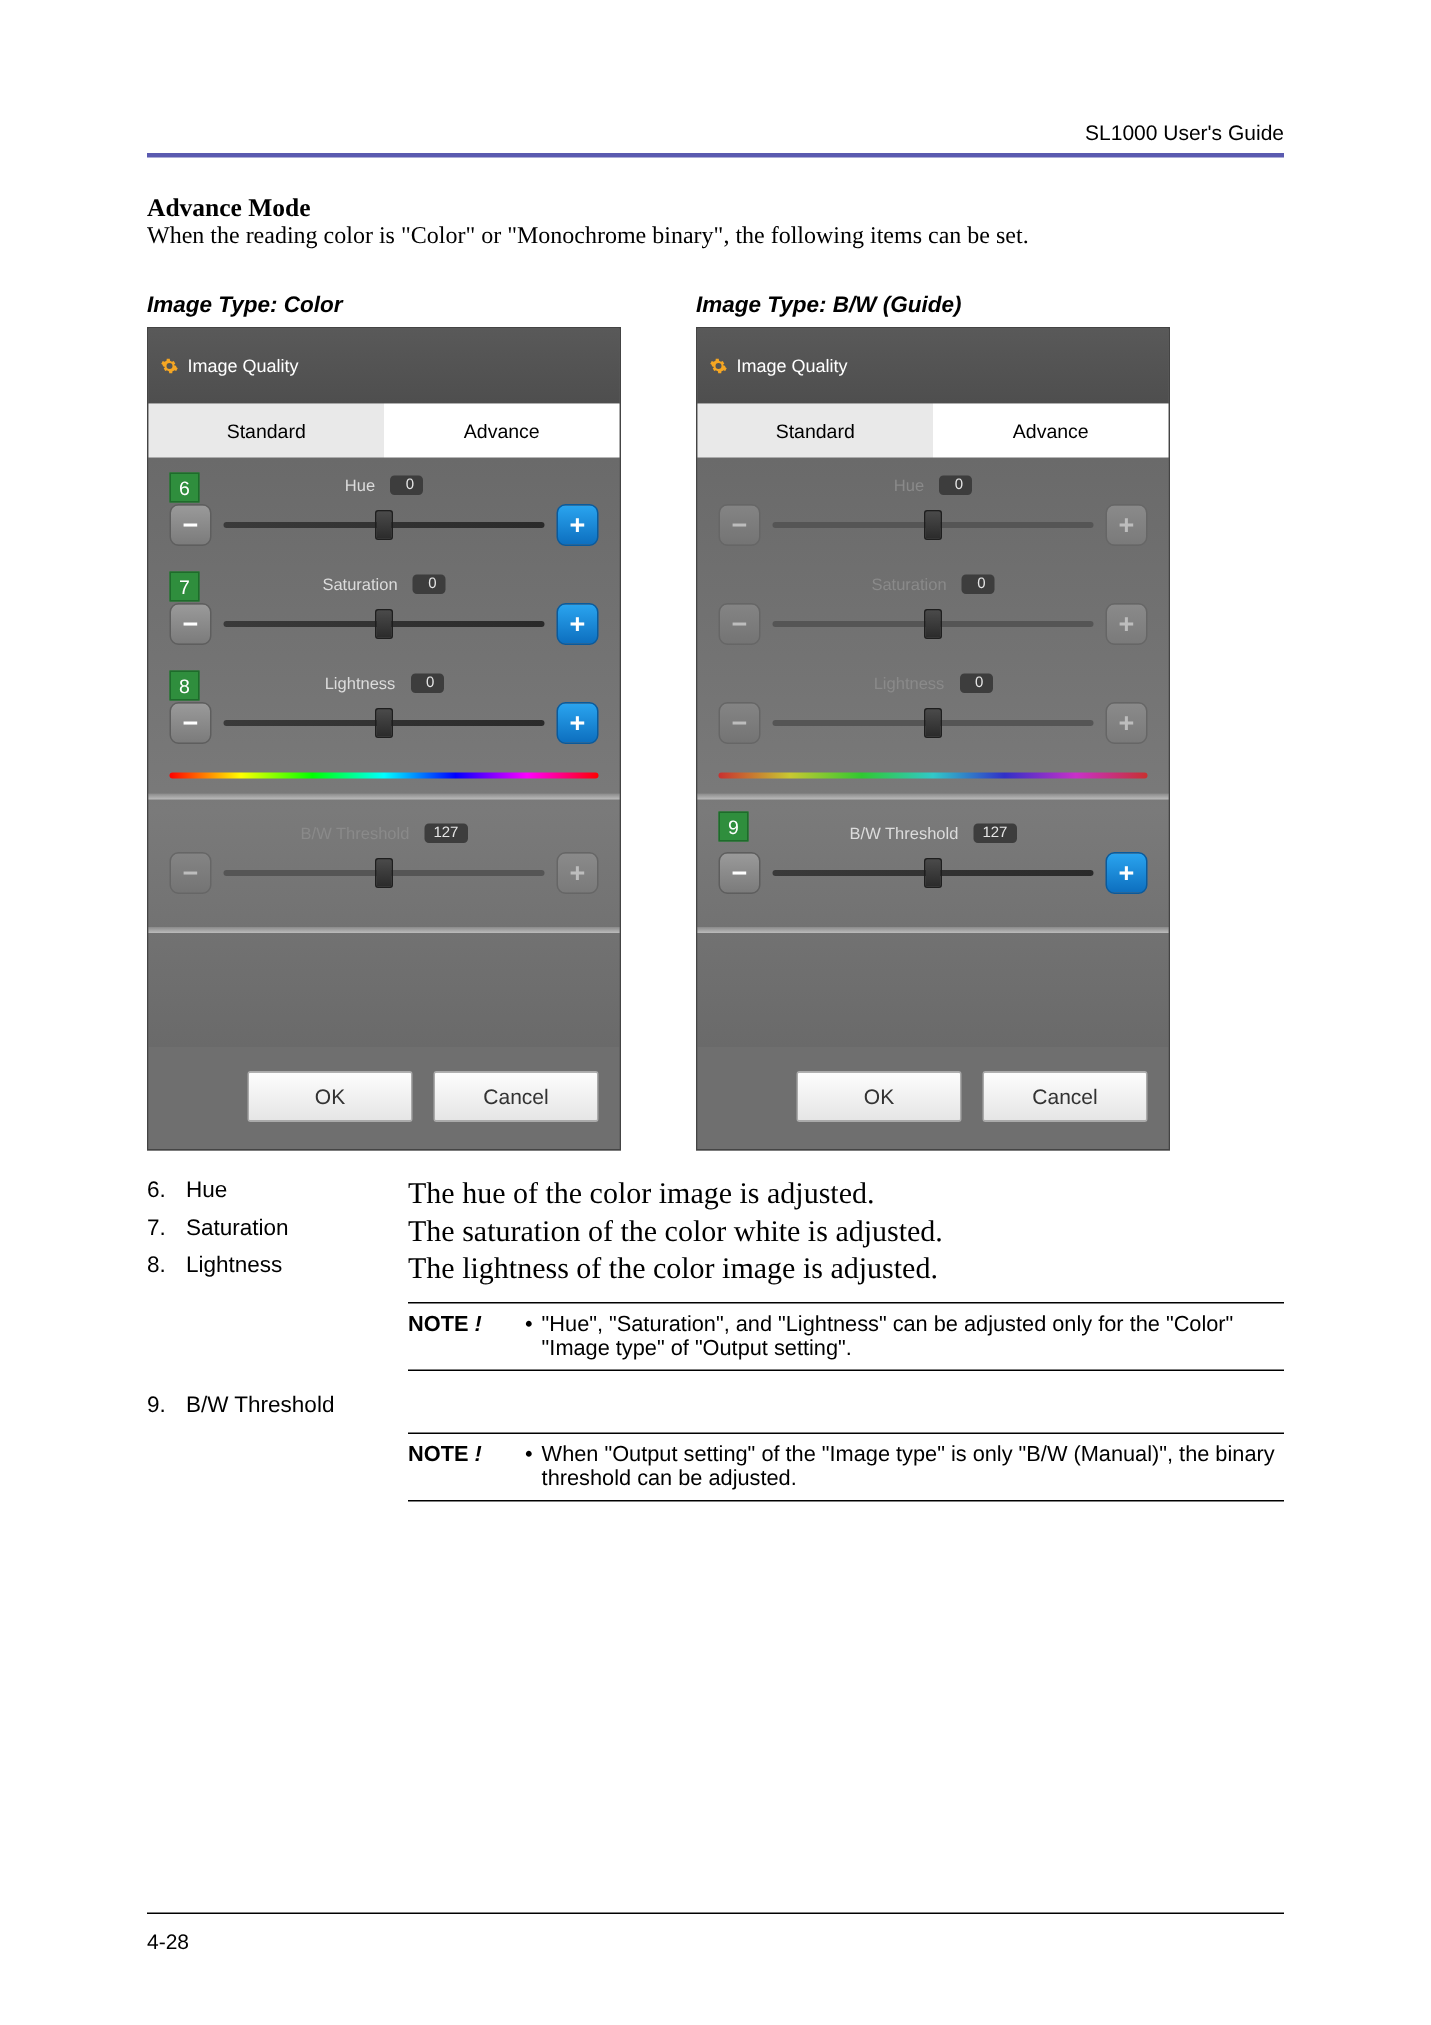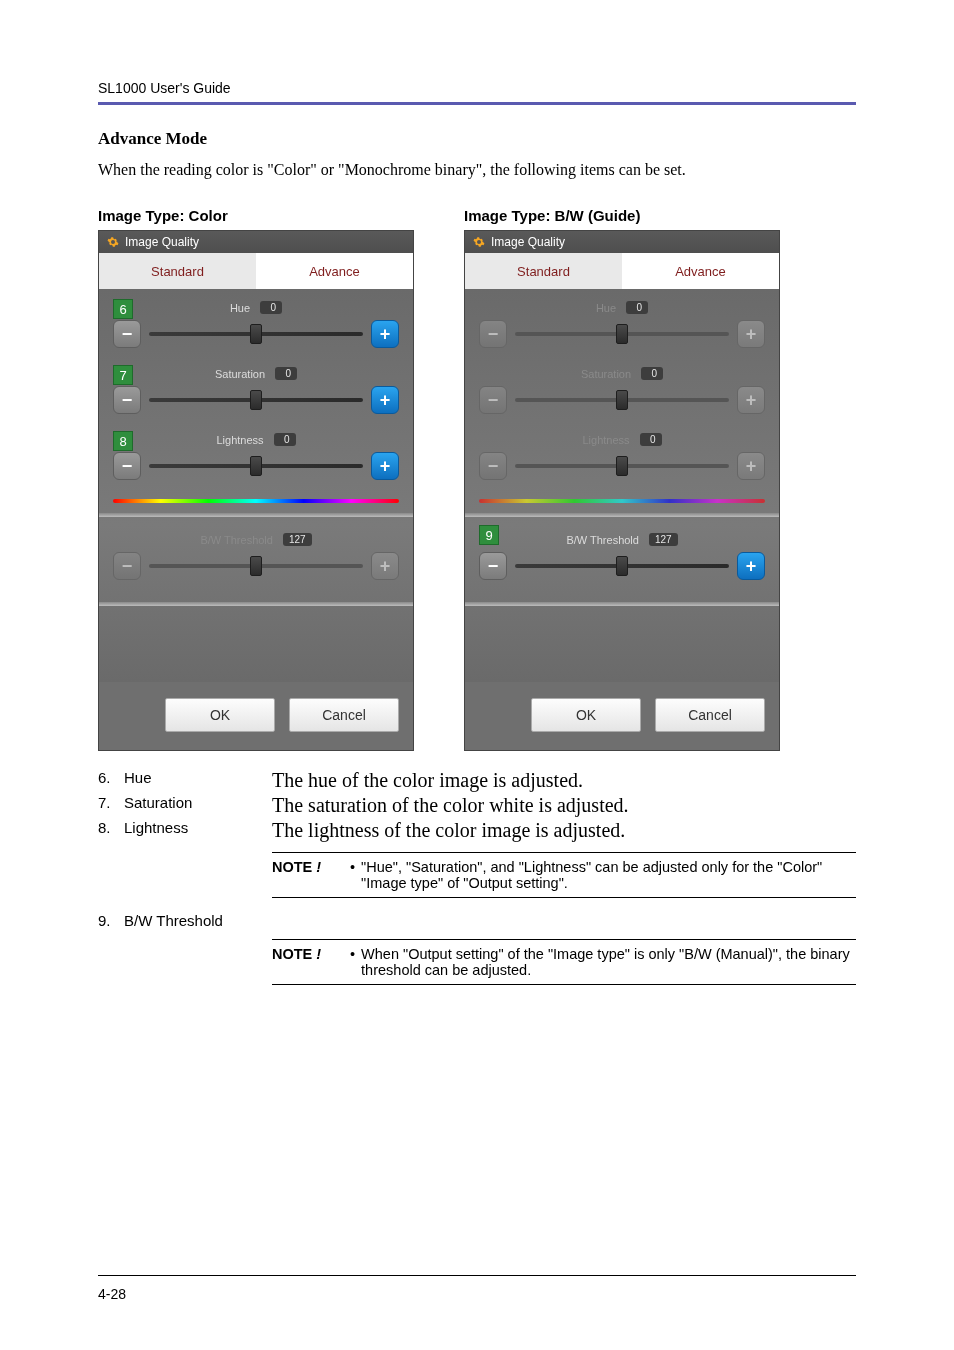--- a/index.html
+++ b/index.html
@@ -10,78 +10,79 @@
     font-family: Arial, sans-serif;
     color: #000;
     position: relative;
   }
   .page {
     padding: 80px 98px 0 98px;
   }
   .running-head {
     font-size: 14px;
     margin-bottom: 6px;
+    text-align: right;
   }
   .head-rule {
     height: 3px;
     background: #5a5ab0;
     margin-bottom: 24px;
   }
   .section-title {
     font-family: "Times New Roman", serif;
     font-weight: bold;
     font-size: 17px;
-    margin-bottom: 12px;
   }
   .intro {
     font-family: "Times New Roman", serif;
     font-size: 16px;
     margin-bottom: 28px;
   }
   .two-col {
     display: flex;
     gap: 50px;
     margin-bottom: 18px;
   }
   .col { width: 316px; }
   .col-title {
     font-size: 15px;
     font-weight: bold;
     margin-bottom: 6px;
+    font-style: italic;
   }
   .panel {
     width: 316px;
     background: #6f6f6f;
     border: 1px solid #444;
   }
   .panel-titlebar {
     background: linear-gradient(#595959,#4e4e4e);
     color: #fff;
     font-size: 12px;
-    padding: 4px 8px;
+    padding: 18px 8px;
     display: flex;
     align-items: center;
     gap: 6px;
   }
   .gear {
     width: 12px; height: 12px;
     display:inline-block;
   }
   .gear svg { display:block; }
   .tabs {
     display: flex;
     height: 36px;
   }
   .tab {
     flex: 1;
     display: flex;
     align-items: center;
     justify-content: center;
     font-size: 13px;
-    color: #7f1d1d;
+    color: #000000;
   }
   .tab.inactive { background: #e9e9e9; }
   .tab.active { background: #fff; }
   .panel-body {
     background: linear-gradient(#6a6a6a,#7a7a7a 60%, #6a6a6a);
     padding: 10px 14px 0 14px;
   }
   .slider-block {
     position: relative;
     height: 62px;

